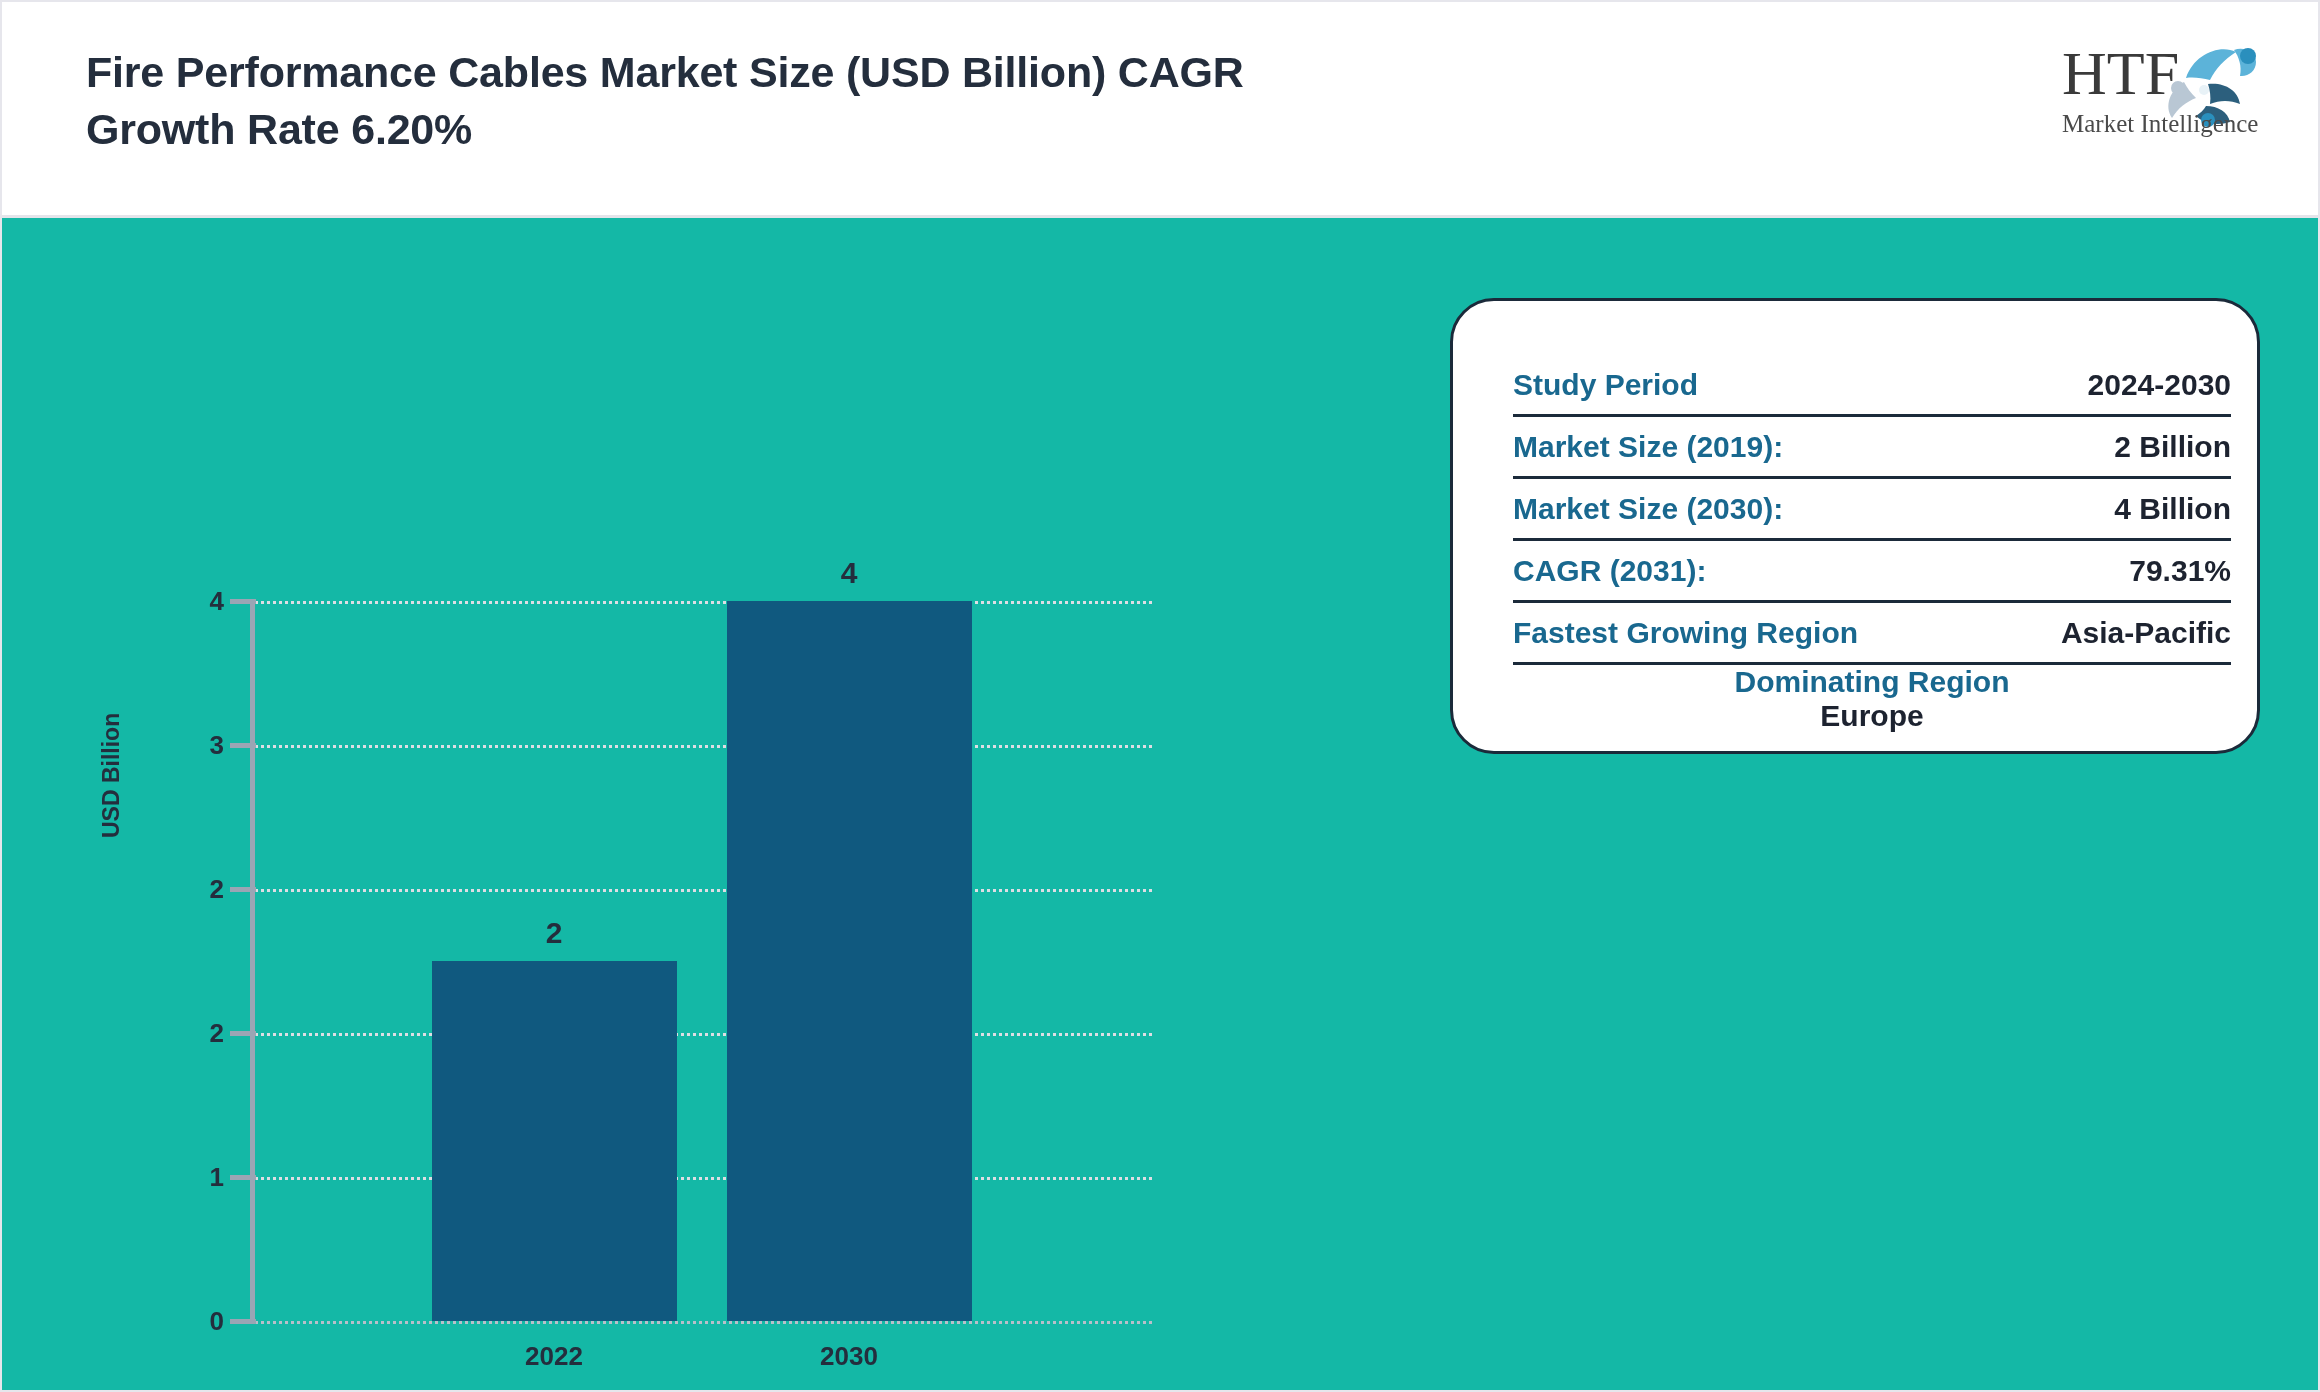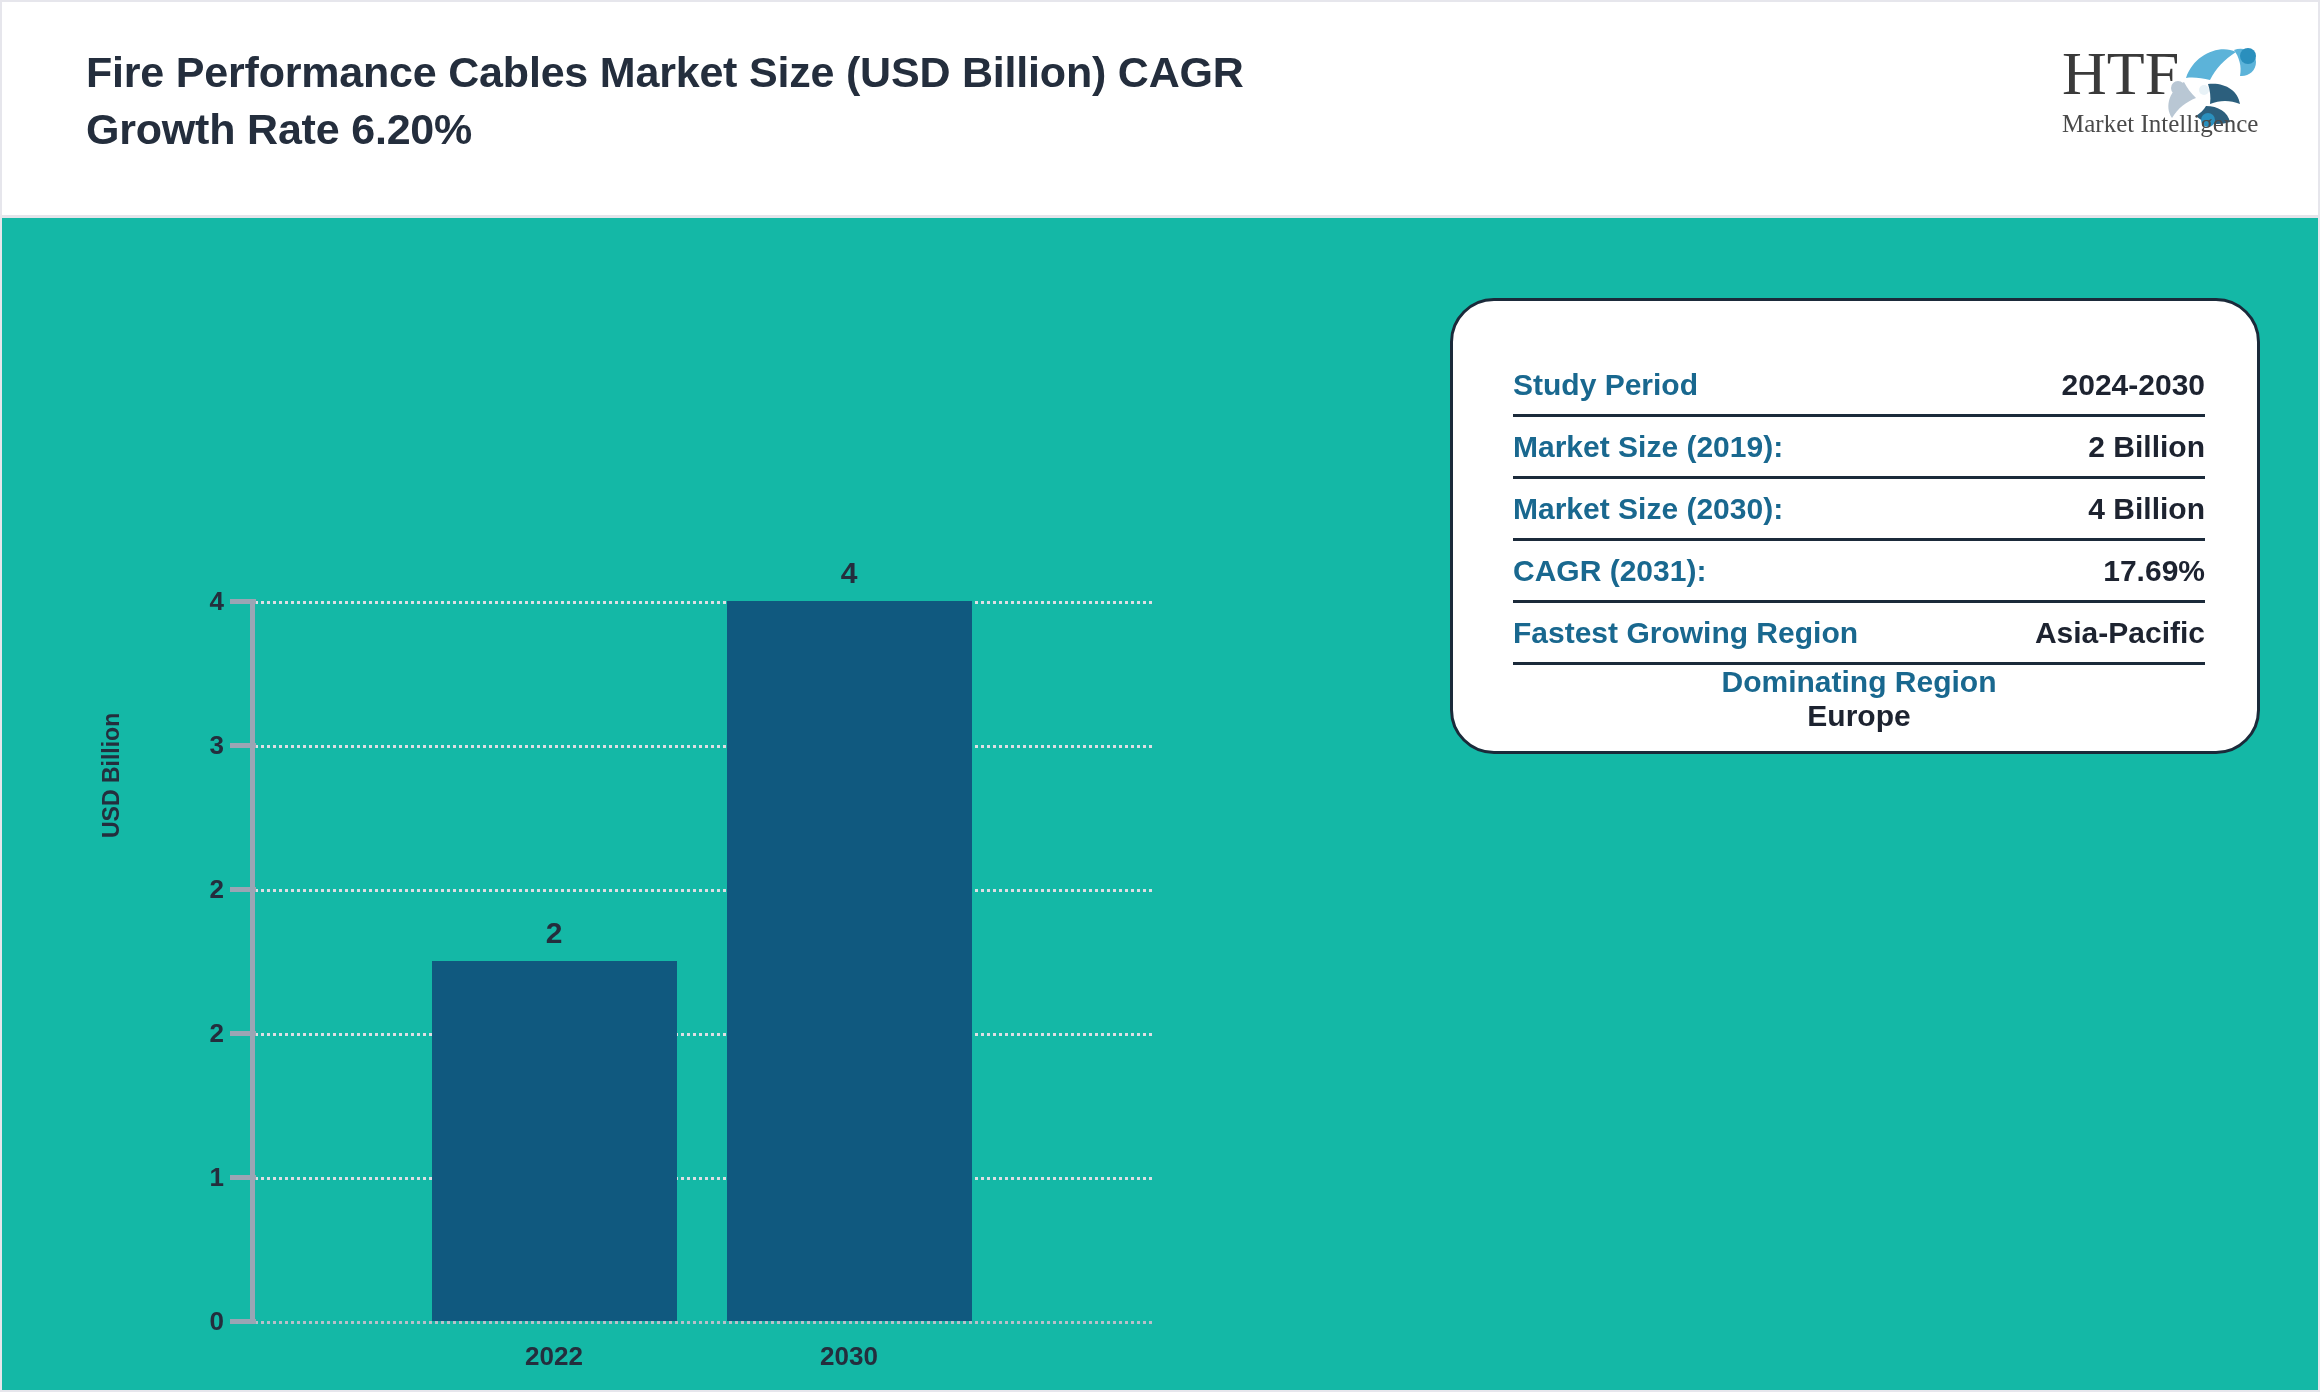--- a/index.html
+++ b/index.html
@@ -147,21 +147,21 @@
   
   #info-card {
     position: absolute;
     left: 1448px;
     top: 296px;
     width: 810px;
     height: 456px;
     border: 3px solid #1b2a3a;
     border-radius: 44px;
     background: #ffffff;
-    padding: 54px 52px 0 60px;
+    padding: 54px 26px 0 60px;
   }
 
   .card-row {
     position: relative;
     display: flex;
     align-items: center;
     justify-content: space-between;
     height: 62px;
     border-bottom: 3px solid #1b2a3a;
   }
@@ -277,21 +277,21 @@
       <span class="card-value">2 Billion</span>
     </div>
 
     <div class="card-row">
       <span class="card-label">Market Size (2030):</span>
       <span class="card-value">4 Billion</span>
     </div>
 
     <div class="card-row">
       <span class="card-label">CAGR (2031):</span>
-      <span class="card-value">17.69%</span>
+      <span class="card-value">79.31%</span>
     </div>
 
     <div class="card-row">
       <span class="card-label">Fastest Growing Region</span>
       <span class="card-value">Asia-Pacific</span>
     </div>
 
     <div class="card-row last">
       <span class="card-label">Dominating Region</span>
       <span class="card-value">Europe</span>

